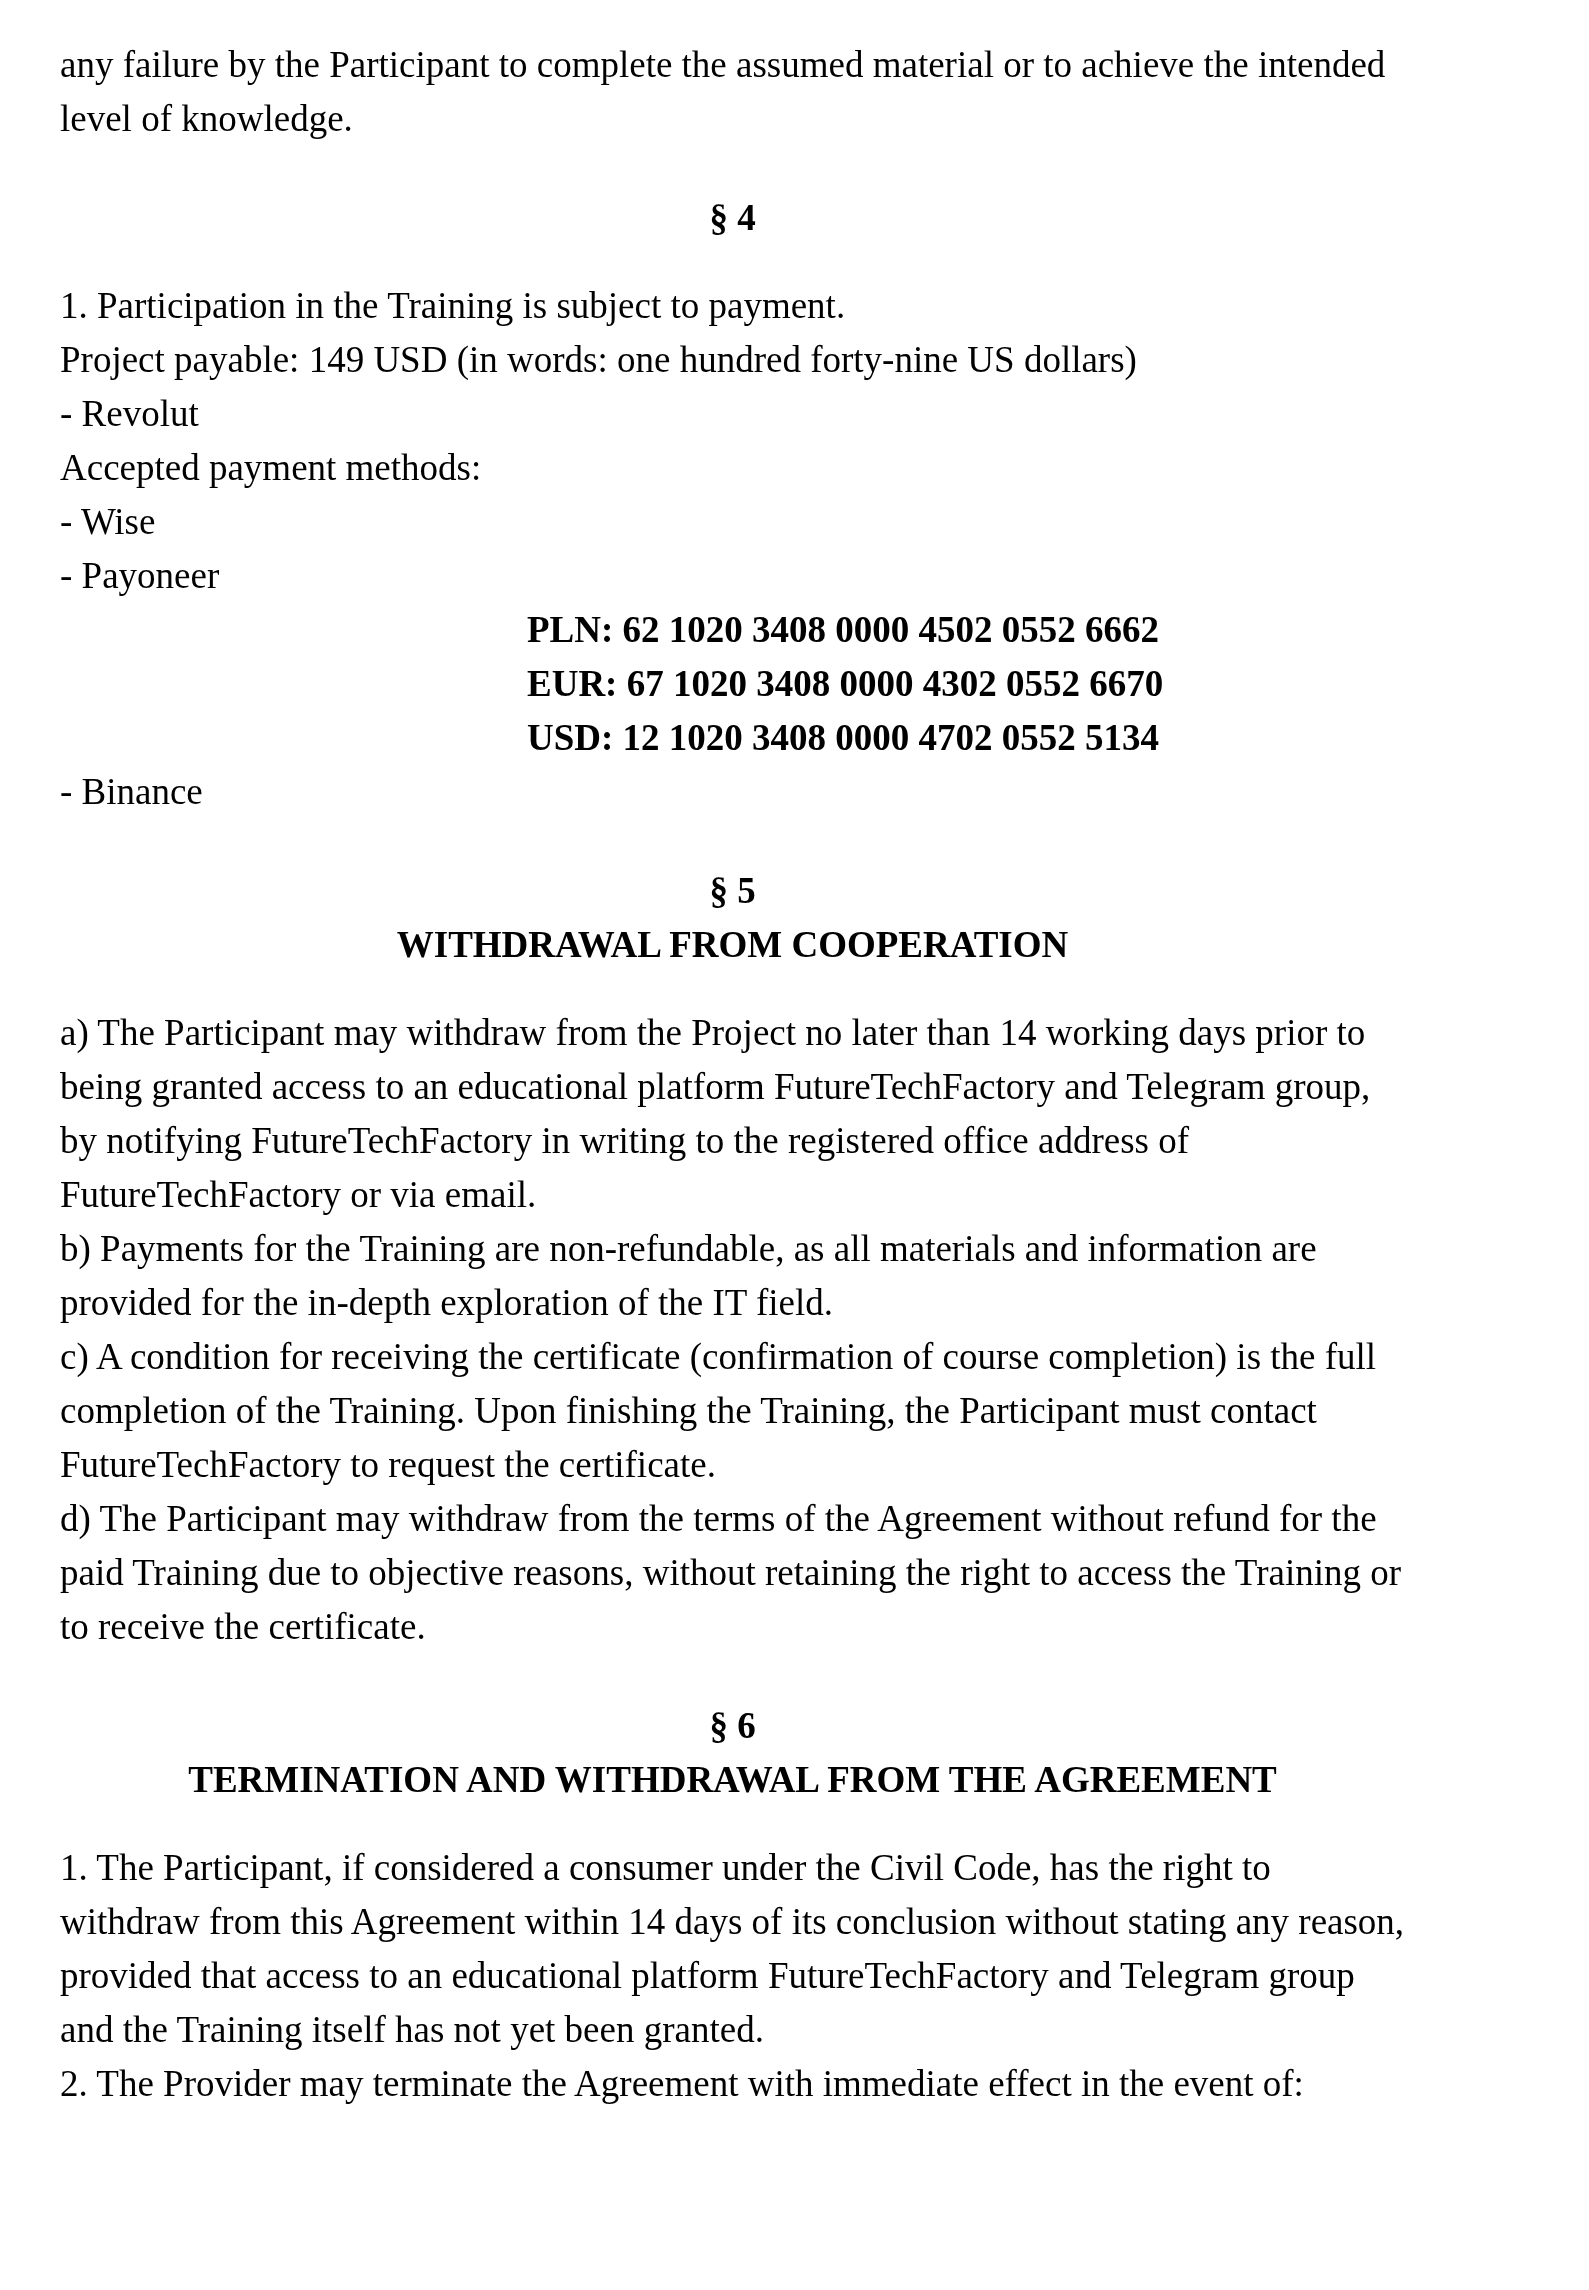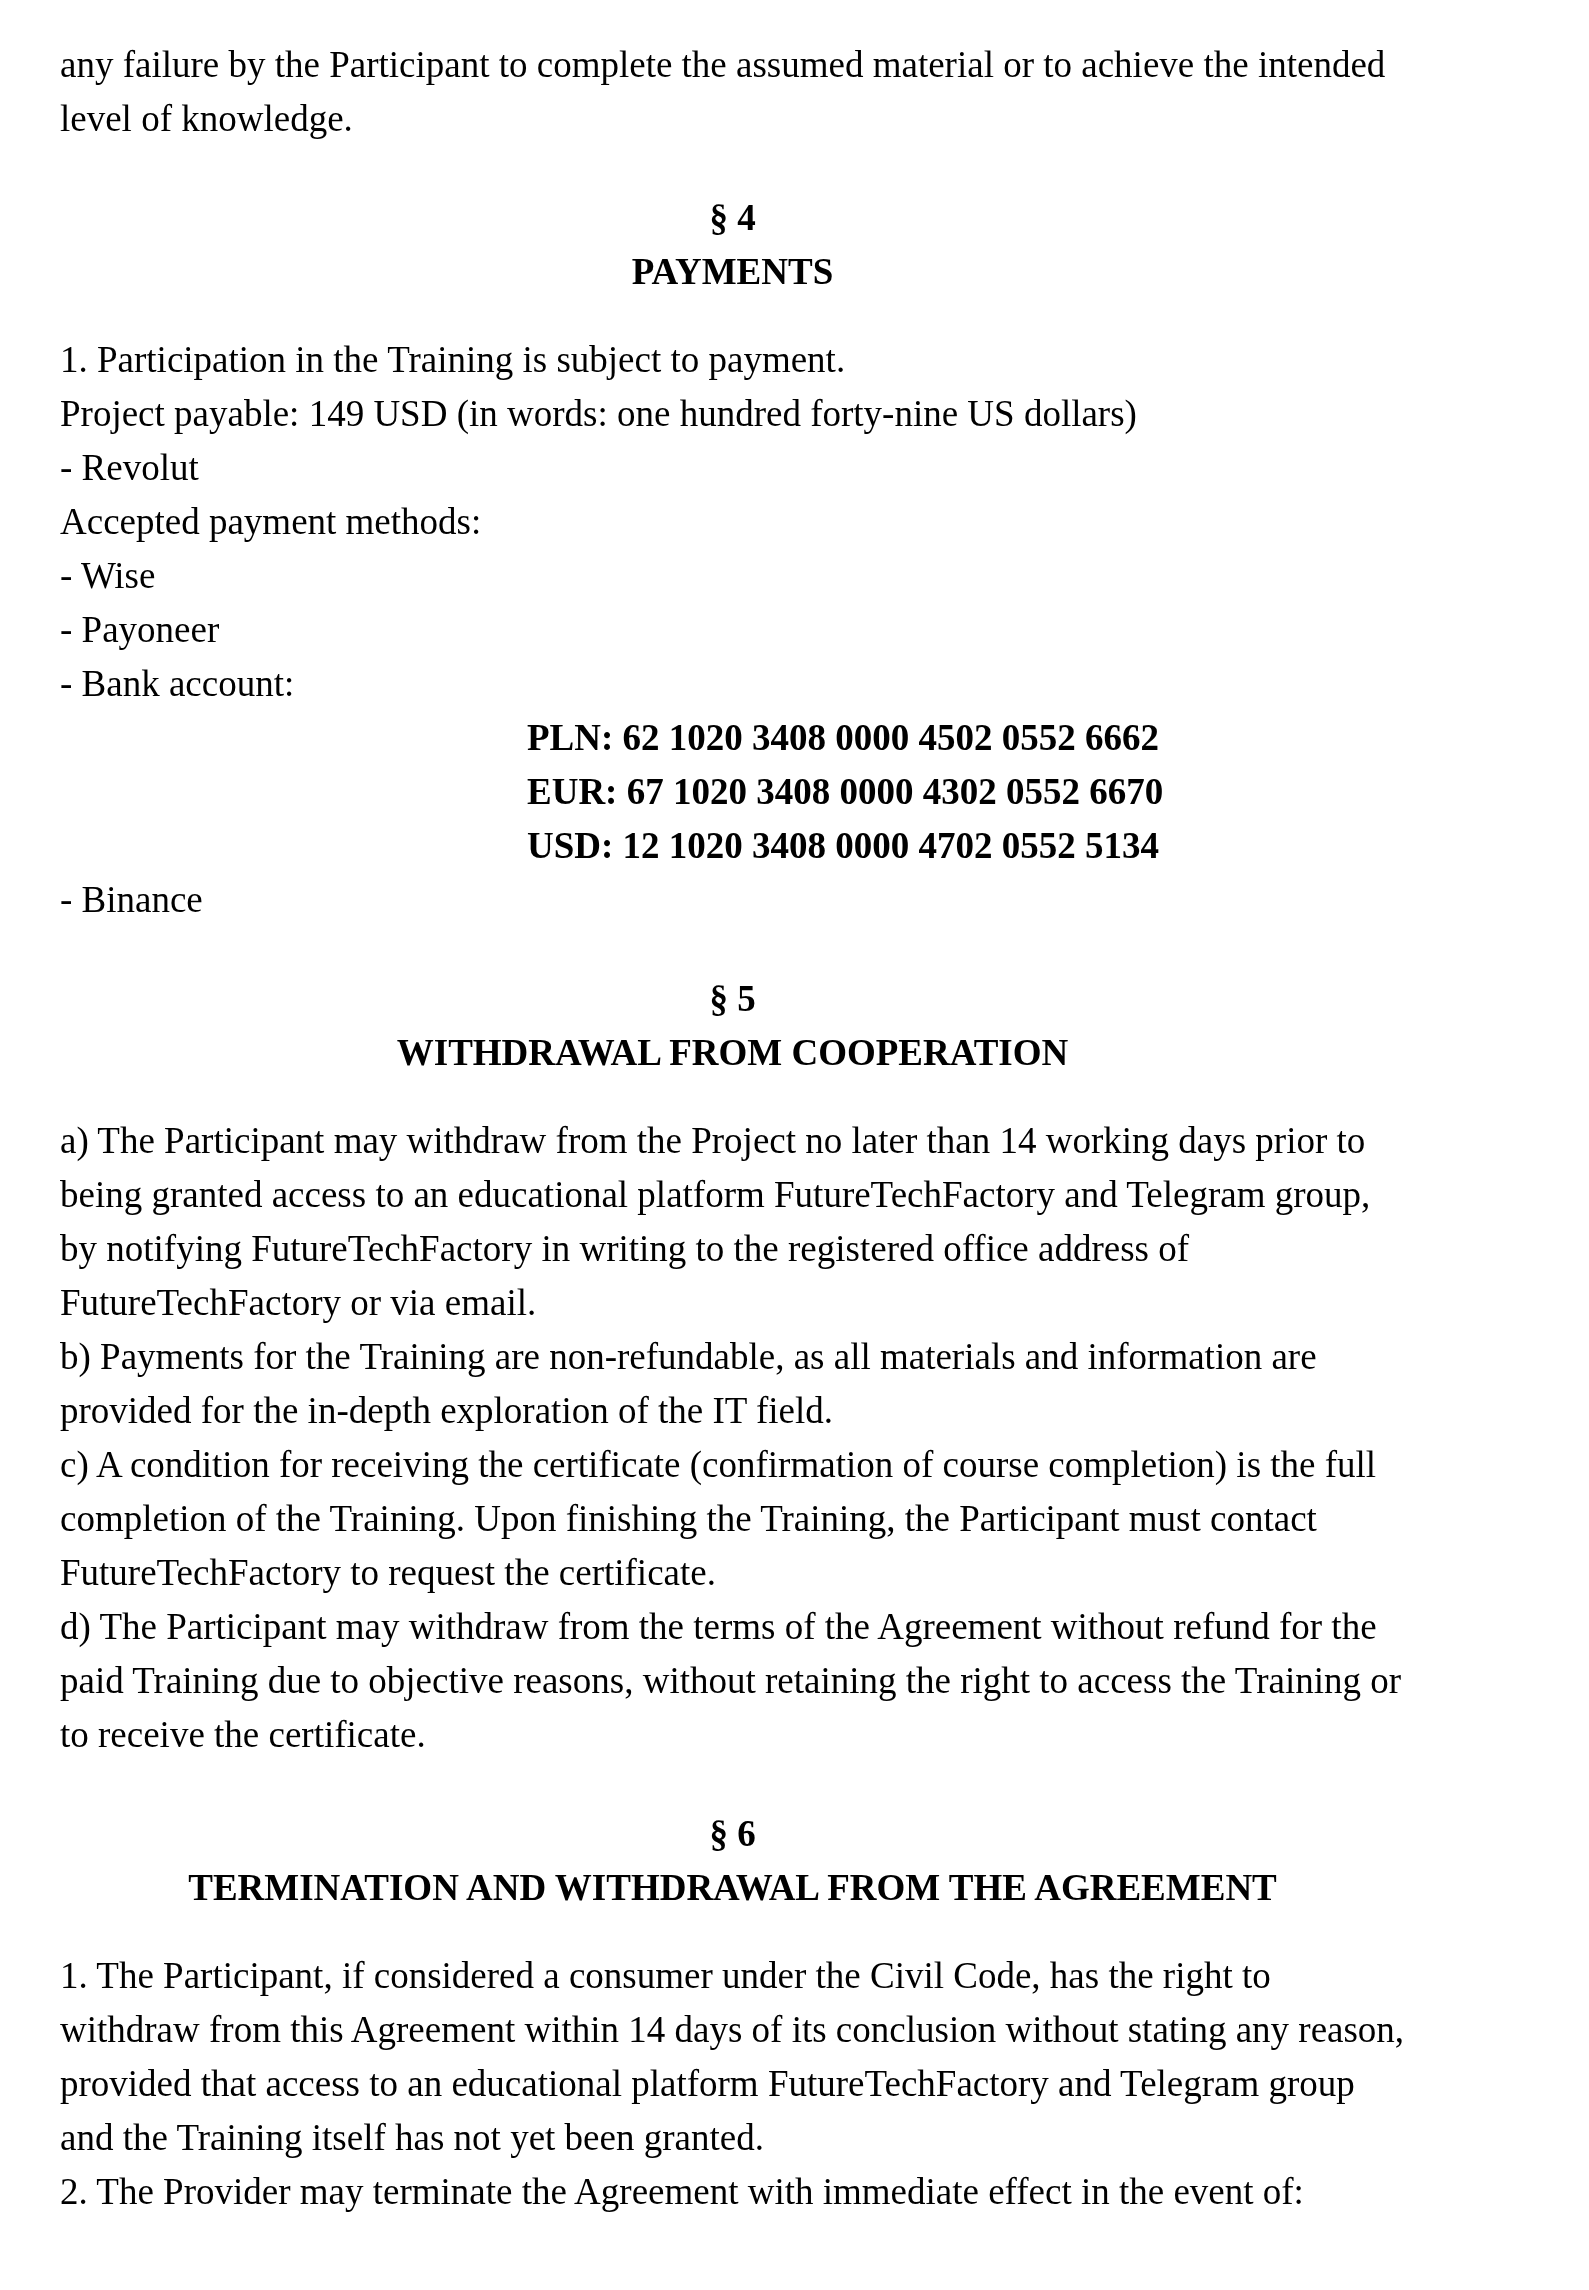--- a/index.html
+++ b/index.html
@@ -40,33 +40,31 @@
 </style>
 </head>
 <body>
 
 <div class="page">
 
   <div class="para">any failure by the Participant to complete the assumed material or to achieve the intended level of knowledge.</div>
 
   <div class="heading">
     <span class="heading-line">§ 4</span>
-    <span class="heading-line">PAYMENTS</span>
   </div>
 
   <div class="para">1. Participation in the Training is subject to payment.</div>
 
   <div class="para"><span>Project payable: </span><span class="bold">149 USD (in words: one hundred forty-nine US dollars)</span></div>
 
   <div class="para bold">- Revolut</div>
 
   <div class="para">Accepted payment methods:</div>
   <div class="para bold">- Wise</div>
   <div class="para bold">- Payoneer</div>
-  <div class="para">- Bank account:</div>
 
   <div class="bank-accounts">
     <div class="para">PLN: 62 1020 3408 0000 4502 0552 6662</div>
     <div class="para">EUR: 67 1020 3408 0000 4302 0552 6670</div>
     <div class="para">USD: 12 1020 3408 0000 4702 0552 5134</div>
   </div>
 
   <div class="para bold">- Binance</div>
 
   <div class="heading">

